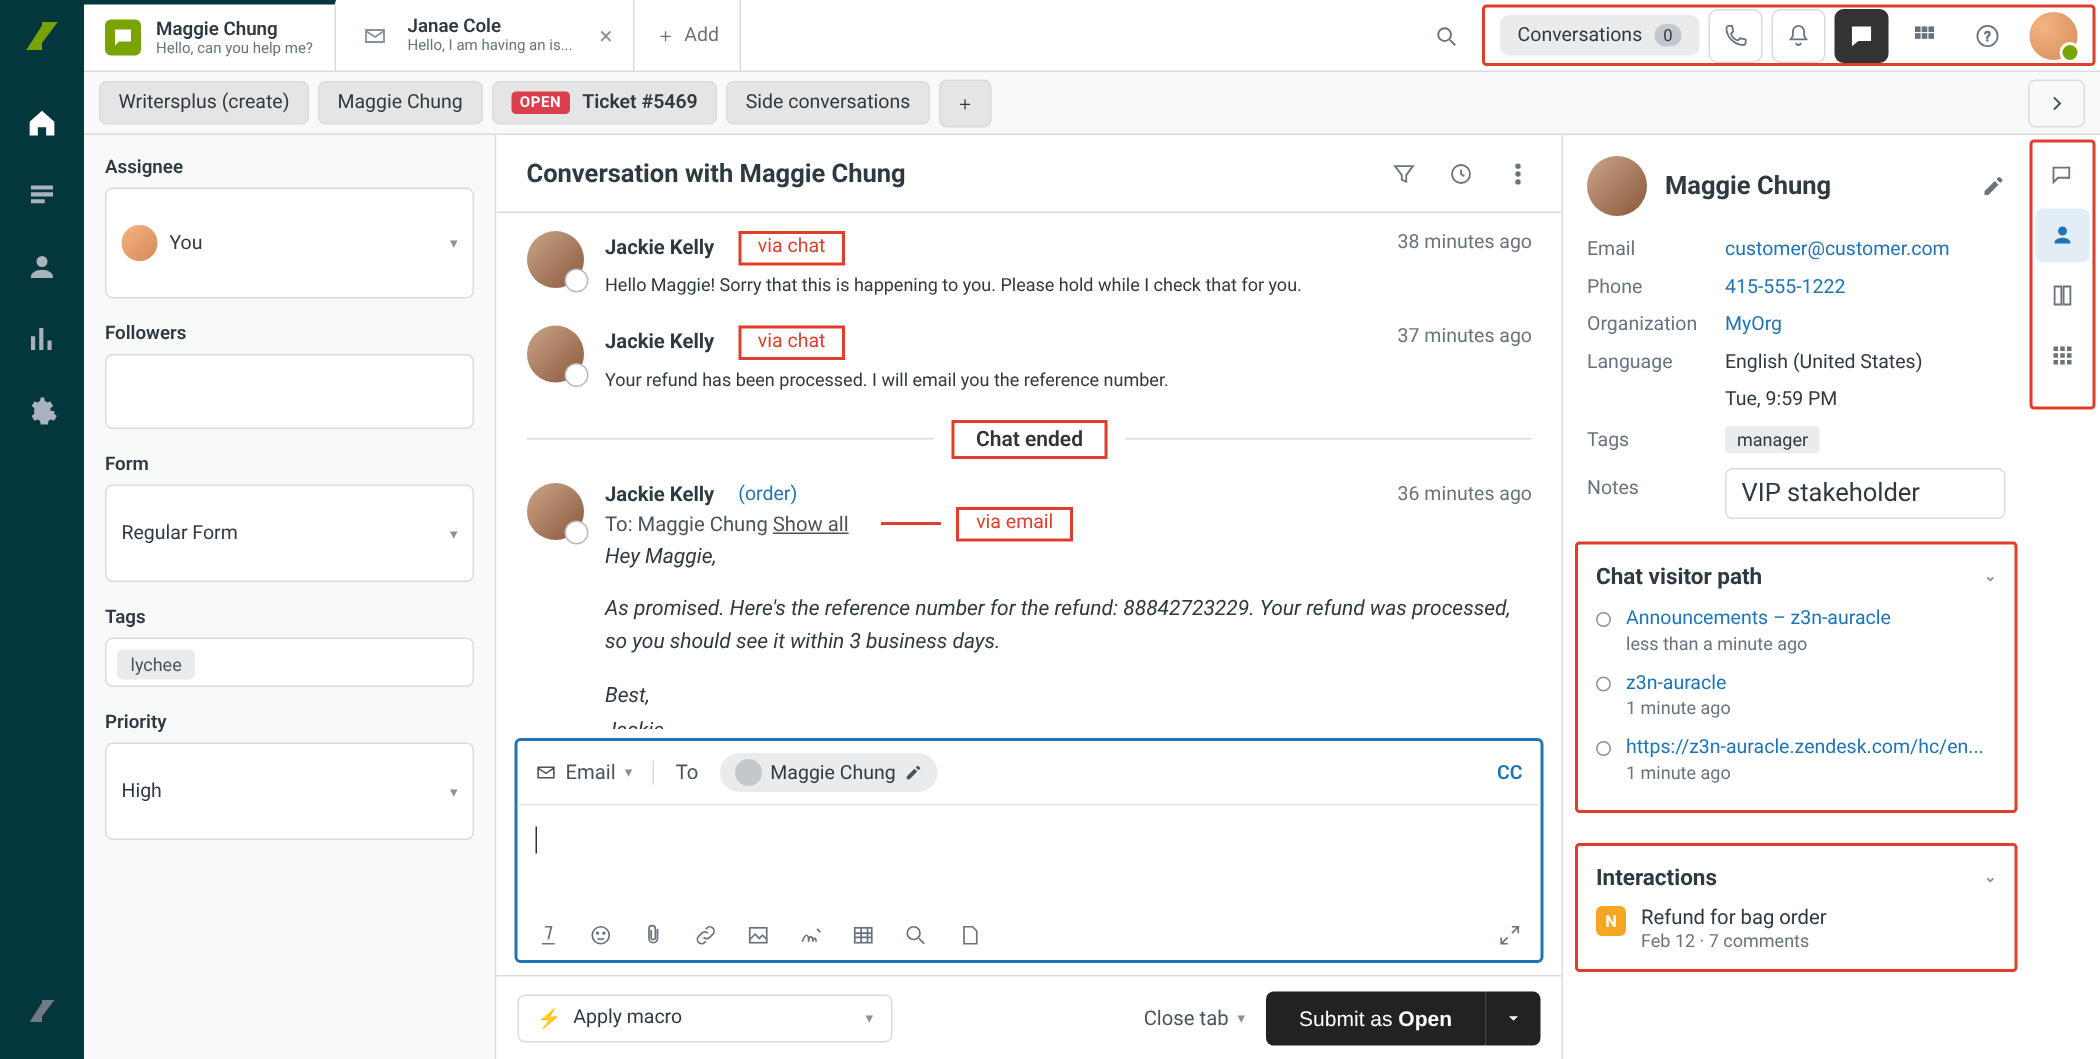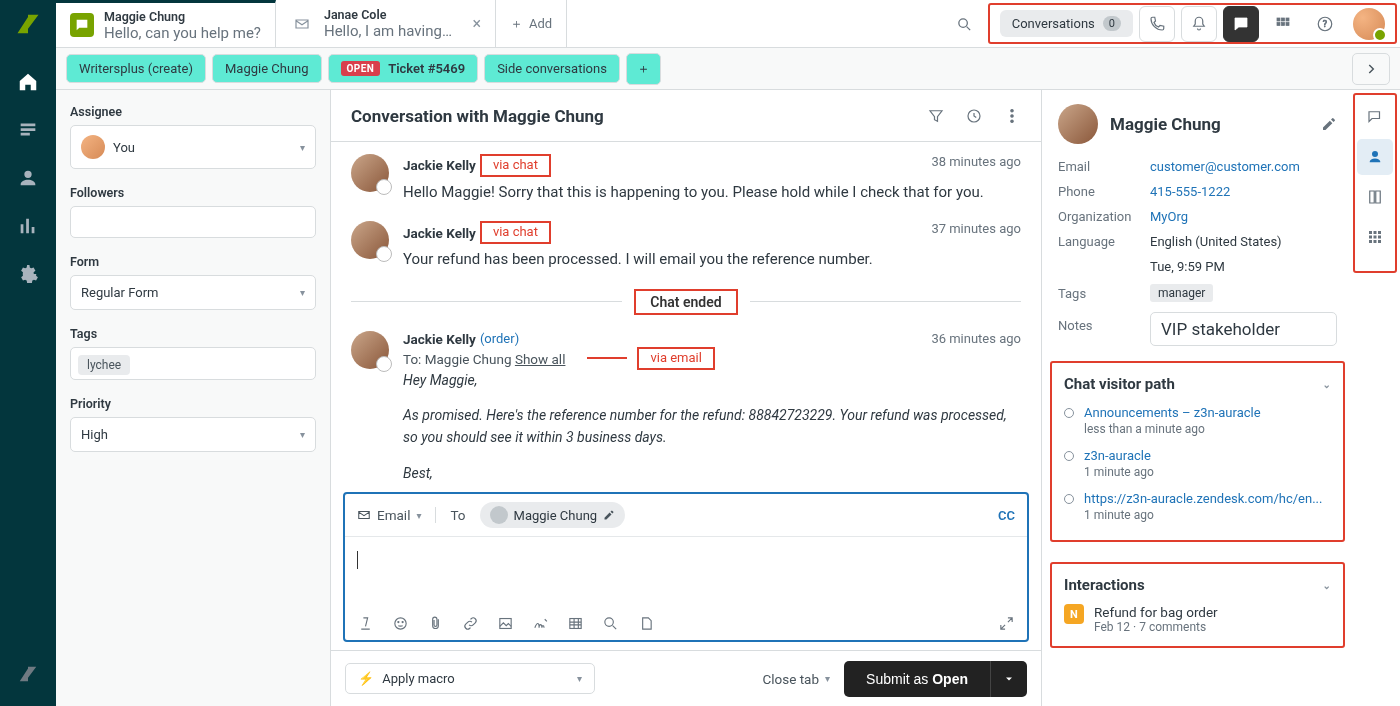--- a/index.html
+++ b/index.html
@@ -28,67 +28,67 @@
   .main-col { flex: 1; display: flex; flex-direction: column; min-width:0; }
   .tabs-row { height: 48px; border-bottom: 1px solid var(--border); display: flex; align-items: stretch; background: #fff; }
   .tab { display: flex; align-items: center; padding: 0 14px; border-right: 1px solid var(--border); gap: 10px; max-width: 220px; position:relative; }
   .tab.active { border-top: 3px solid var(--dark); }
   .tab .tab-icon { width: 24px; height: 24px; border-radius: 4px; display:flex; align-items:center; justify-content:center; flex-shrink:0;}
   .tab .tab-icon.chat { background: #78a300; color:#fff;}
   .tab .tab-icon.email { color:#87929d; }
   .tab-icon svg { width:16px; height:16px; fill:currentColor; }
   .tab-text { display: flex; flex-direction: column; line-height: 1.2; overflow:hidden;}
   .tab-text .t1 { font-weight: 600; font-size: 12.5px; white-space:nowrap; overflow:hidden; text-overflow:ellipsis;}
-  .tab-text .t2 { color: var(--muted); font-size: 15px; white-space:nowrap; overflow:hidden; text-overflow:ellipsis;}
+  .tab-text .t2 { color: var(--muted); font-size: 10px; white-space:nowrap; overflow:hidden; text-overflow:ellipsis;}
   .tab-close { color:#87929d; margin-left:8px; font-size:16px; line-height:1;}
   .tab.add { color: var(--muted); font-size: 13px; gap:6px;}
   .tabs-spacer { flex:1; }
   .tabs-right { display:flex; align-items:center; padding: 0 10px; gap:6px; border:2px solid var(--red-border); border-radius:3px; margin:3px;}
   .pill-conv { background:#e9ebed; border-radius:6px; padding:6px 12px; font-size:13px; display:flex; align-items:center; gap:8px;}
   .pill-conv .count { background:#c2c8cc; border-radius:10px; font-size:11px; padding:1px 6px;}
   .hdr-icon { width:36px; height:36px; border:1px solid var(--border); border-radius:6px; display:flex; align-items:center; justify-content:center; color:#68737d;}
   .hdr-icon.dark { background:#333; color:#fff; border-color:#333;}
   .hdr-icon svg { width:18px; height:18px; fill:currentColor; stroke:currentColor;}
   .avatar-top { width:32px; height:32px; border-radius:50%; background: radial-gradient(circle at 30% 30%, #f4b483, #d68a56); position:relative; margin-left:4px;}
   .avatar-top::after { content:""; position:absolute; width:10px; height:10px; border-radius:50%; background:#78a300; border:2px solid #fff; bottom:-2px; right:-2px;}
   .search-ic { width:28px; height:48px; display:flex; align-items:center; justify-content:center; color:#68737d; margin-right:6px;}
   
   .crumb-row { height: 42px; background: var(--bg); border-bottom: 1px solid var(--border); display:flex; align-items:center; padding: 0 10px; gap:6px;}
-  .crumb { padding: 6px 12px; border:1px solid var(--border); border-radius:5px; background:#5eead4; font-size:13px; display:flex; align-items:center; gap:8px;}
+  .crumb { padding: 6px 12px; border:1px solid var(--border); border-radius:5px; background:#e5e5e5; font-size:13px; display:flex; align-items:center; gap:8px;}
   .crumb.ticket { font-weight:600; }
   .badge-open { background:var(--red); color:#fff; font-size:10px; font-weight:700; padding:2px 6px; border-radius:3px; letter-spacing:0.4px;}
   .crumb-spacer { flex:1; }
   .crumb-next { width:38px; height:32px; border:1px solid var(--border); border-radius:5px; display:flex; align-items:center; justify-content:center;}
   
   .body-row { flex:1; display:flex; min-height:0;}
   
   .prop-col { width:275px; background:var(--bg); border-right:1px solid var(--border); padding:14px; overflow:auto;}
   .prop-label { font-size:12.5px; font-weight:600; color:var(--text); margin-bottom:6px; }
-  .prop-input { width:100%; border:1px solid var(--border); border-radius:5px; background:#fff; padding:9px 10px; font-size:13px; display:flex; align-items:center; justify-content:space-between;}
+  .prop-input { width:100%; border:1px solid var(--border); border-radius:5px; background:#fff; padding:24px 10px; font-size:13px; display:flex; align-items:center; justify-content:space-between;}
   .prop-group { margin-bottom:16px; }
   .tag-chip { display:inline-block; background:#e9ebed; border-radius:4px; padding:3px 9px; font-size:12px; color:#49545c; margin:3px 0 0 3px;}
   .assignee-val { display:flex; align-items:center; gap:8px;}
   .mini-avatar { width:24px; height:24px; border-radius:50%; background:linear-gradient(135deg,#f4b483,#d68a56);}
   
   .convo-col { flex:1; display:flex; flex-direction:column; min-width:0; background:#fff;}
   .convo-head { height:52px; border-bottom:1px solid var(--border); display:flex; align-items:center; padding:0 20px; justify-content:space-between;}
   .convo-title { font-size:17px; font-weight:700; }
   .convo-head-icons { display:flex; gap:20px; color:#68737d;}
   .convo-head-icons svg { width:18px; height:18px; fill:none; stroke:currentColor; stroke-width:1.6;}
   .convo-body { flex:1; overflow:auto; padding: 12px 20px 6px; position:relative;}
   .msg { display:flex; gap:14px; margin-bottom:18px; }
   .msg-avatar { width:38px; height:38px; border-radius:50%; background:linear-gradient(135deg,#caa68a,#8a573a); flex-shrink:0; position:relative;}
   .msg-avatar::after { content:""; position:absolute; width:14px; height:14px; border-radius:50%; background:#fff; border:1px solid #bbb; bottom:-3px; right:-3px; display:flex; align-items:center; justify-content:center; font-size:9px; color:#555;}
   .msg-main { flex:1; min-width:0;}
   .msg-top { display:flex; justify-content:space-between; align-items:flex-start;}
-  .msg-author-row { display:flex; align-items:center; gap:4px;}
+  .msg-author-row { display:flex; align-items:center; gap:16px;}
   .msg-author { font-weight:700; font-size:13.5px;}
   .via-box { border:2px solid var(--red-border); color:var(--red-border); font-size:13px; padding:1px 11px; line-height:1.3;}
   .msg-time { color:var(--muted); font-size:13px;}
-  .msg-text { margin-top:4px; font-size:15px; line-height:1.5;}
+  .msg-text { margin-top:4px; font-size:12px; line-height:1.5;}
   .assign-link { color:var(--link); font-size:13px; }
   .to-row { color:#49545c; font-size:13.5px; margin-top:2px;}
   .to-row .showall { text-decoration:underline; }
   .via-email-line { display:flex; align-items:center; gap:10px; margin-top:0;}
   .red-line { flex:0 0 40px; border-top:2px solid var(--red-border); margin-left:12px;}
   .divider-chat { display:flex; align-items:center; margin: 6px 0 16px; gap:12px;}
   .divider-chat::before, .divider-chat::after { content:""; flex:1; border-top:1px solid var(--border);}
   .chat-ended { border:2px solid var(--red-border); color:#333; font-size:14px; font-weight:600; padding:3px 14px;}
   .email-body p { margin:0 0 14px; font-size:14px; line-height:1.55;font-style:italic;}
   

